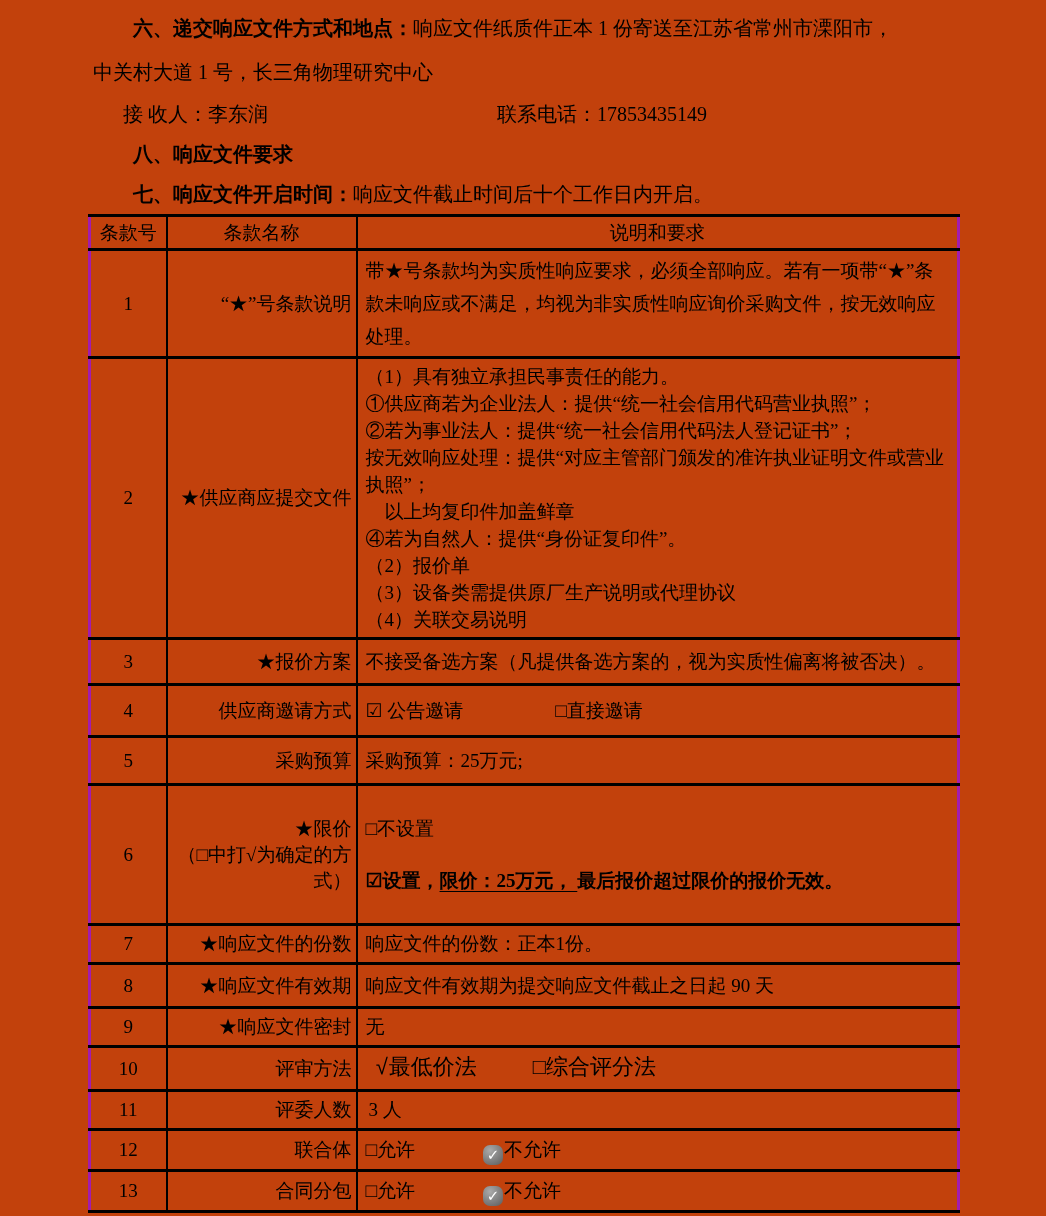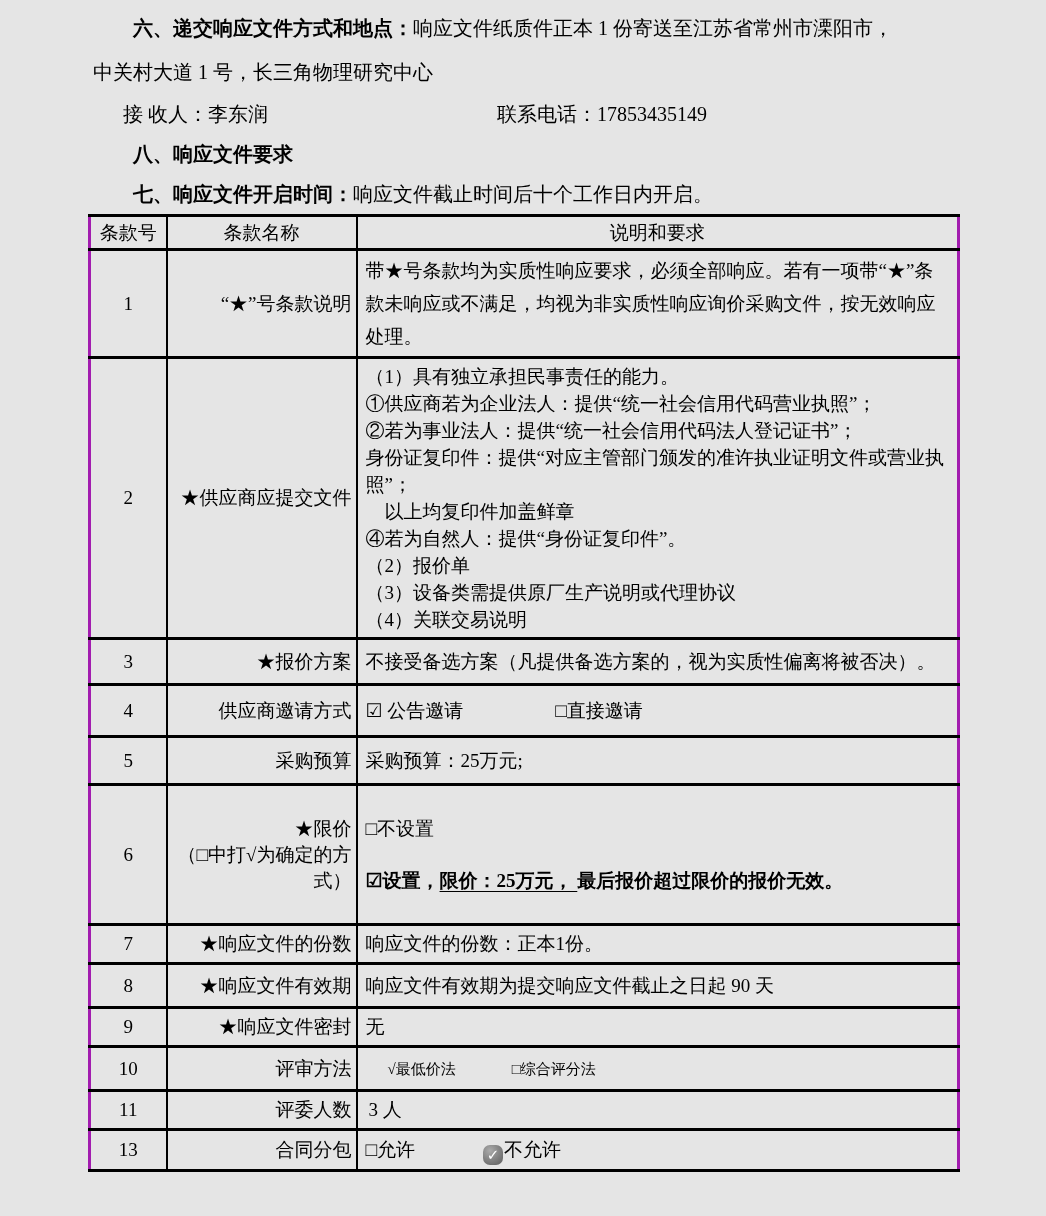--- a/index.html
+++ b/index.html
@@ -1,19 +1,19 @@
 <!DOCTYPE html>
 <html><head>
 <meta charset="utf-8">
 <style>
   html,body{margin:0;padding:0;background:#ffffff;}
   .page{
     position:relative;
     width:1046px;height:1216px;
-    background:#e5e5e5;
+    background:#c2410c;
     color:#000;
     font-family:"Liberation Serif","DejaVu Serif",serif;
     overflow:hidden;
   }
   .para{margin:0 80px 0 93px;font-size:20px;line-height:44px;text-align:justify;}
   .para b{font-weight:bold;}
   .sec{ text-indent:40px;}
   .p-first{margin-top:6px;}
   .contact{line-height:40px;padding-left:30px;text-align:left;}
   .recv{display:inline-block;width:374px;}
@@ -42,21 +42,21 @@
   td.desc{text-align:left;padding:3px 8px;line-height:30px;}
   td.desc .line{white-space:pre-wrap;}
   tr.r2 td.desc{padding:4px 8px;}
   tr.r2 .line{line-height:27px;}
   .opt{white-space:pre;}
   .g92{margin-left:92px;}
   .g56{margin-left:56px;}
   .g68{margin-left:68px;}
   tr.r6 .line2{margin-top:22px;font-weight:bold;}
   .ul{text-decoration:underline;text-underline-offset:4px;white-space:pre-wrap;}
-  tr.r10 td.desc{font-size:15px;padding-left:30px;}
+  tr.r10 td.desc{font-size:22px;padding-left:18px;font-family:Liberation Mono, monospace;}
   tr.r11 td.desc{font-size:19px;padding-left:11px;}
   .graycheck{
     display:inline-flex;align-items:center;justify-content:center;
     width:20px;height:20px;border-radius:7px;
     background:radial-gradient(circle at 35% 28%, #ababab 0%, #8a8a8a 40%, #5c5c5c 100%);
     color:#fff;font-size:15px;font-weight:bold;
     font-family:"DejaVu Sans","Liberation Sans",sans-serif;
     vertical-align:-4px;margin-right:1px;
   }
 </style>
@@ -93,21 +93,21 @@
         <td class="desc" style="line-height:33px"><span class="line">带★号条款均为实质性响应要求，必须全部响应。若有一项带“★”条款未响应或不满足，均视为非实质性响应询价采购文件，按无效响应处理。</span></td>
       </tr>
 
       <tr class="r2" style="height:270px">
         <td class="no">2</td>
         <td class="name">★供应商应提交文件</td>
         <td class="desc">
           <div class="line">（1）具有独立承担民事责任的能力。</div>
           <div class="line">①供应商若为企业法人：提供“统一社会信用代码营业执照”；</div>
           <div class="line">②若为事业法人：提供“统一社会信用代码法人登记证书”；</div>
-          <div class="line">身份证复印件：提供“对应主管部门颁发的准许执业证明文件或营业执照”；</div>
+          <div class="line">按无效响应处理：提供“对应主管部门颁发的准许执业证明文件或营业执照”；</div>
           <div class="line">　以上均复印件加盖鲜章</div>
           <div class="line">④若为自然人：提供“身份证复印件”。</div>
           <div class="line">（2）报价单</div>
           <div class="line">（3）设备类需提供原厂生产说明或代理协议</div>
           <div class="line">（4）关联交易说明</div>
         </td>
       </tr>
 
       <tr style="height:46px">
         <td class="no">3</td>
@@ -162,20 +162,25 @@
         <td class="name">评审方法</td>
         <td class="desc"><span class="opt">√最低价法</span><span class="opt g56">□综合评分法</span></td>
       </tr>
 
       <tr class="r11" style="height:38px">
         <td class="no">11</td>
         <td class="name">评委人数</td>
         <td class="desc"><span class="line">3 人</span></td>
       </tr>
 
+      <tr style="height:41px">
+        <td class="no">12</td>
+        <td class="name">联合体</td>
+        <td class="desc"><span class="opt">□允许</span><span class="opt g68"><span class="graycheck"><span>✓</span></span><span>不允许</span></span></td>
+      </tr>
 
       <tr style="height:41px">
         <td class="no">13</td>
         <td class="name">合同分包</td>
         <td class="desc"><span class="opt">□允许</span><span class="opt g68"><span class="graycheck"><span>✓</span></span><span>不允许</span></span></td>
       </tr>
     </tbody>
   </table>
 </div>
 

